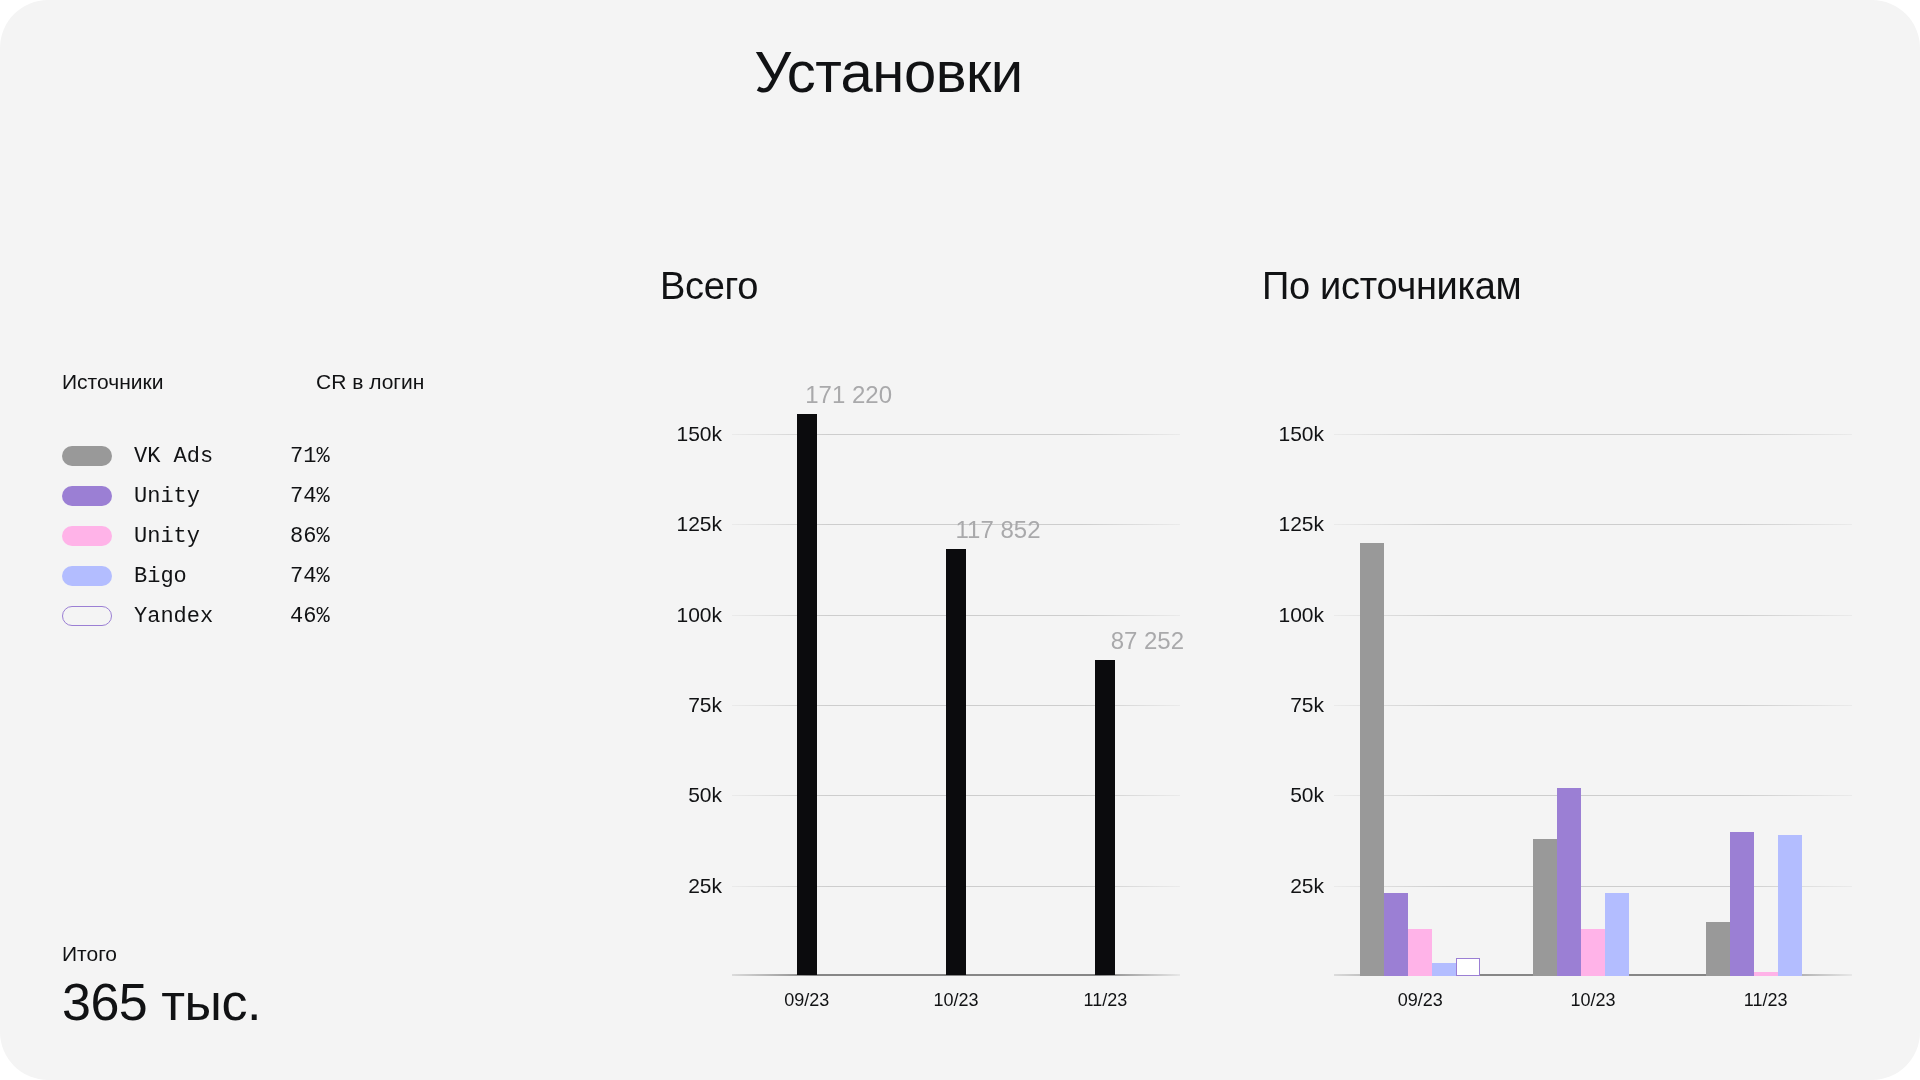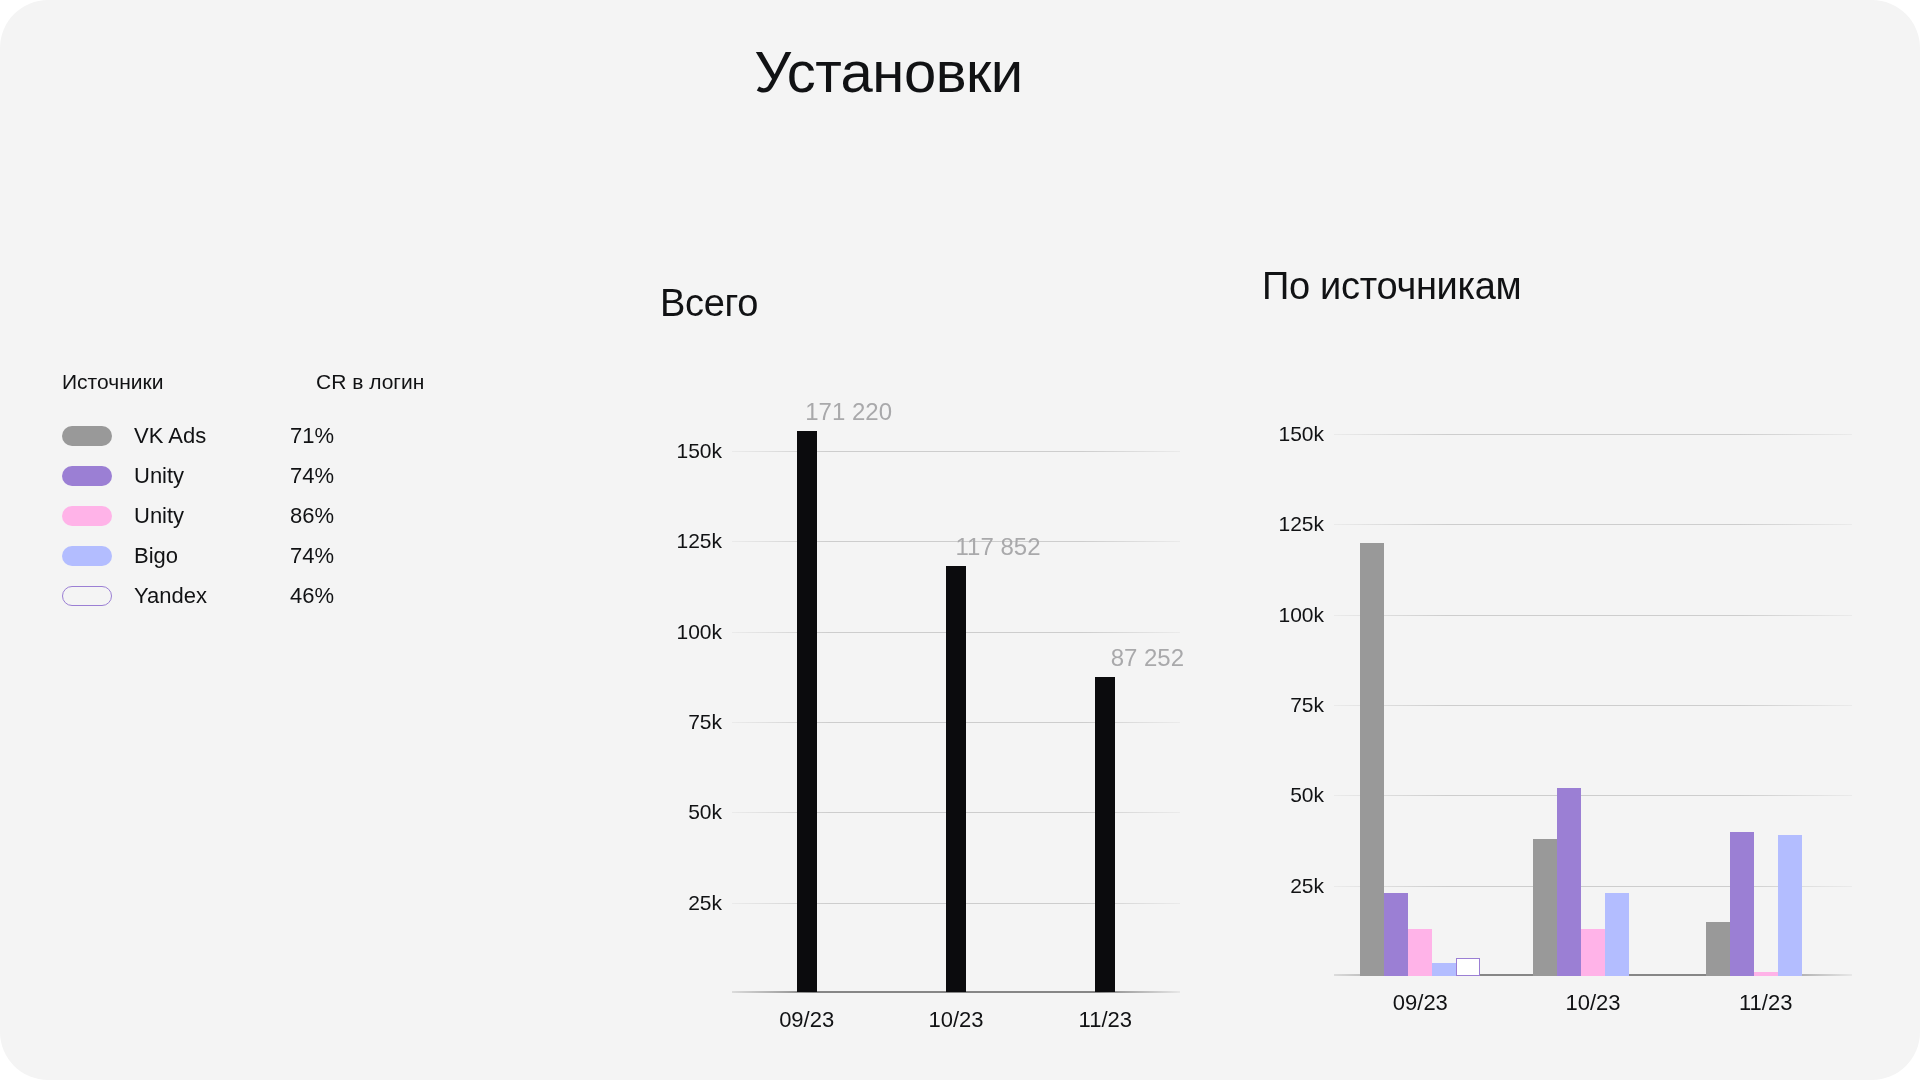--- a/index.html
+++ b/index.html
@@ -28,21 +28,21 @@
   #legend-panel { position:absolute; left:62px; top:370px; width:420px; }
   .legend-head { position:relative; height:34px; }
   .legend-head .h-src {
     position:absolute; left:0; top:0;
     font-size:21px; color:#111214;
   }
   .legend-head .h-cr {
     position:absolute; left:228px; top:0;
     font-size:21px; color:#111214;margin-left:26px;
   }
-  .legend-rows { margin-top:12px; }
+  .legend-rows { margin-top:32px;font-family:Liberation Mono, monospace; }
   .legend-row {
     position:relative; height:40px;
     display:flex; align-items:center;
   }
   .swatch {
     width:50px; height:20px; border-radius:12px; flex:0 0 auto;
   }
   .swatch.outline { background:#f4f4f4; border:1.5px solid #9b7fd4; }
   .legend-name {
     position:absolute; left:72px;
@@ -77,21 +77,21 @@
   }
   .ylabel {
     position:absolute; left:0; width:62px; text-align:right;
     font-size:21px; color:#111214; transform:translateY(-50%);
   }
   .axis-base {
     position:absolute; left:72px; right:0; height:2px; bottom:0;
     background:linear-gradient(to right,rgba(0,0,0,0.10),rgba(0,0,0,0.45) 18%,rgba(0,0,0,0.45) 82%,rgba(0,0,0,0.05));
   }
   .xlabel {
-    position:absolute; font-size:22px; color:#111214;
+    position:absolute; font-size:18px; color:#111214;
     transform:translateX(-50%); top:612px;
   }
 
   
   .tbar {
     position:absolute; bottom:1px; width:20px;
     background:#0b0b0d; transform:translateX(-50%);
   }
   .tbar-label {
     position:absolute; font-size:24px; color:#a9a9ab;
@@ -133,22 +133,26 @@
           <span class="legend-cr">74%</span>
         </div>
         <div class="legend-row">
           <span class="swatch outline"></span>
           <span class="legend-name">Yandex</span>
           <span class="legend-cr">46%</span>
         </div>
       </div>
   </div>
 
-
-  <div class="chart-panel" id="chart-total" style="left:660px; top:265px; width:520px;margin-top:17px;">
+  <div id="totals">
+    <div id="totals-label">Итого</div>
+    <div id="totals-value">365 тыс.</div>
+  </div>
+
+  <div class="chart-panel" id="chart-total" style="left:660px; top:265px; width:520px;">
     <div class="chart-title">Всего</div>
     <div class="plot" id="plot-total" style="top:113px; width:520px;">
         <div class="ytick" style="top: 56.1818px;"></div>
         <div class="ylabel" style="top: 56.1818px;">150k</div>
         <div class="ytick" style="top: 146.485px;"></div>
         <div class="ylabel" style="top: 146.485px;">125k</div>
         <div class="ytick" style="top: 236.788px;"></div>
         <div class="ylabel" style="top: 236.788px;">100k</div>
         <div class="ytick" style="top: 327.091px;"></div>
         <div class="ylabel" style="top: 327.091px;">75k</div>

